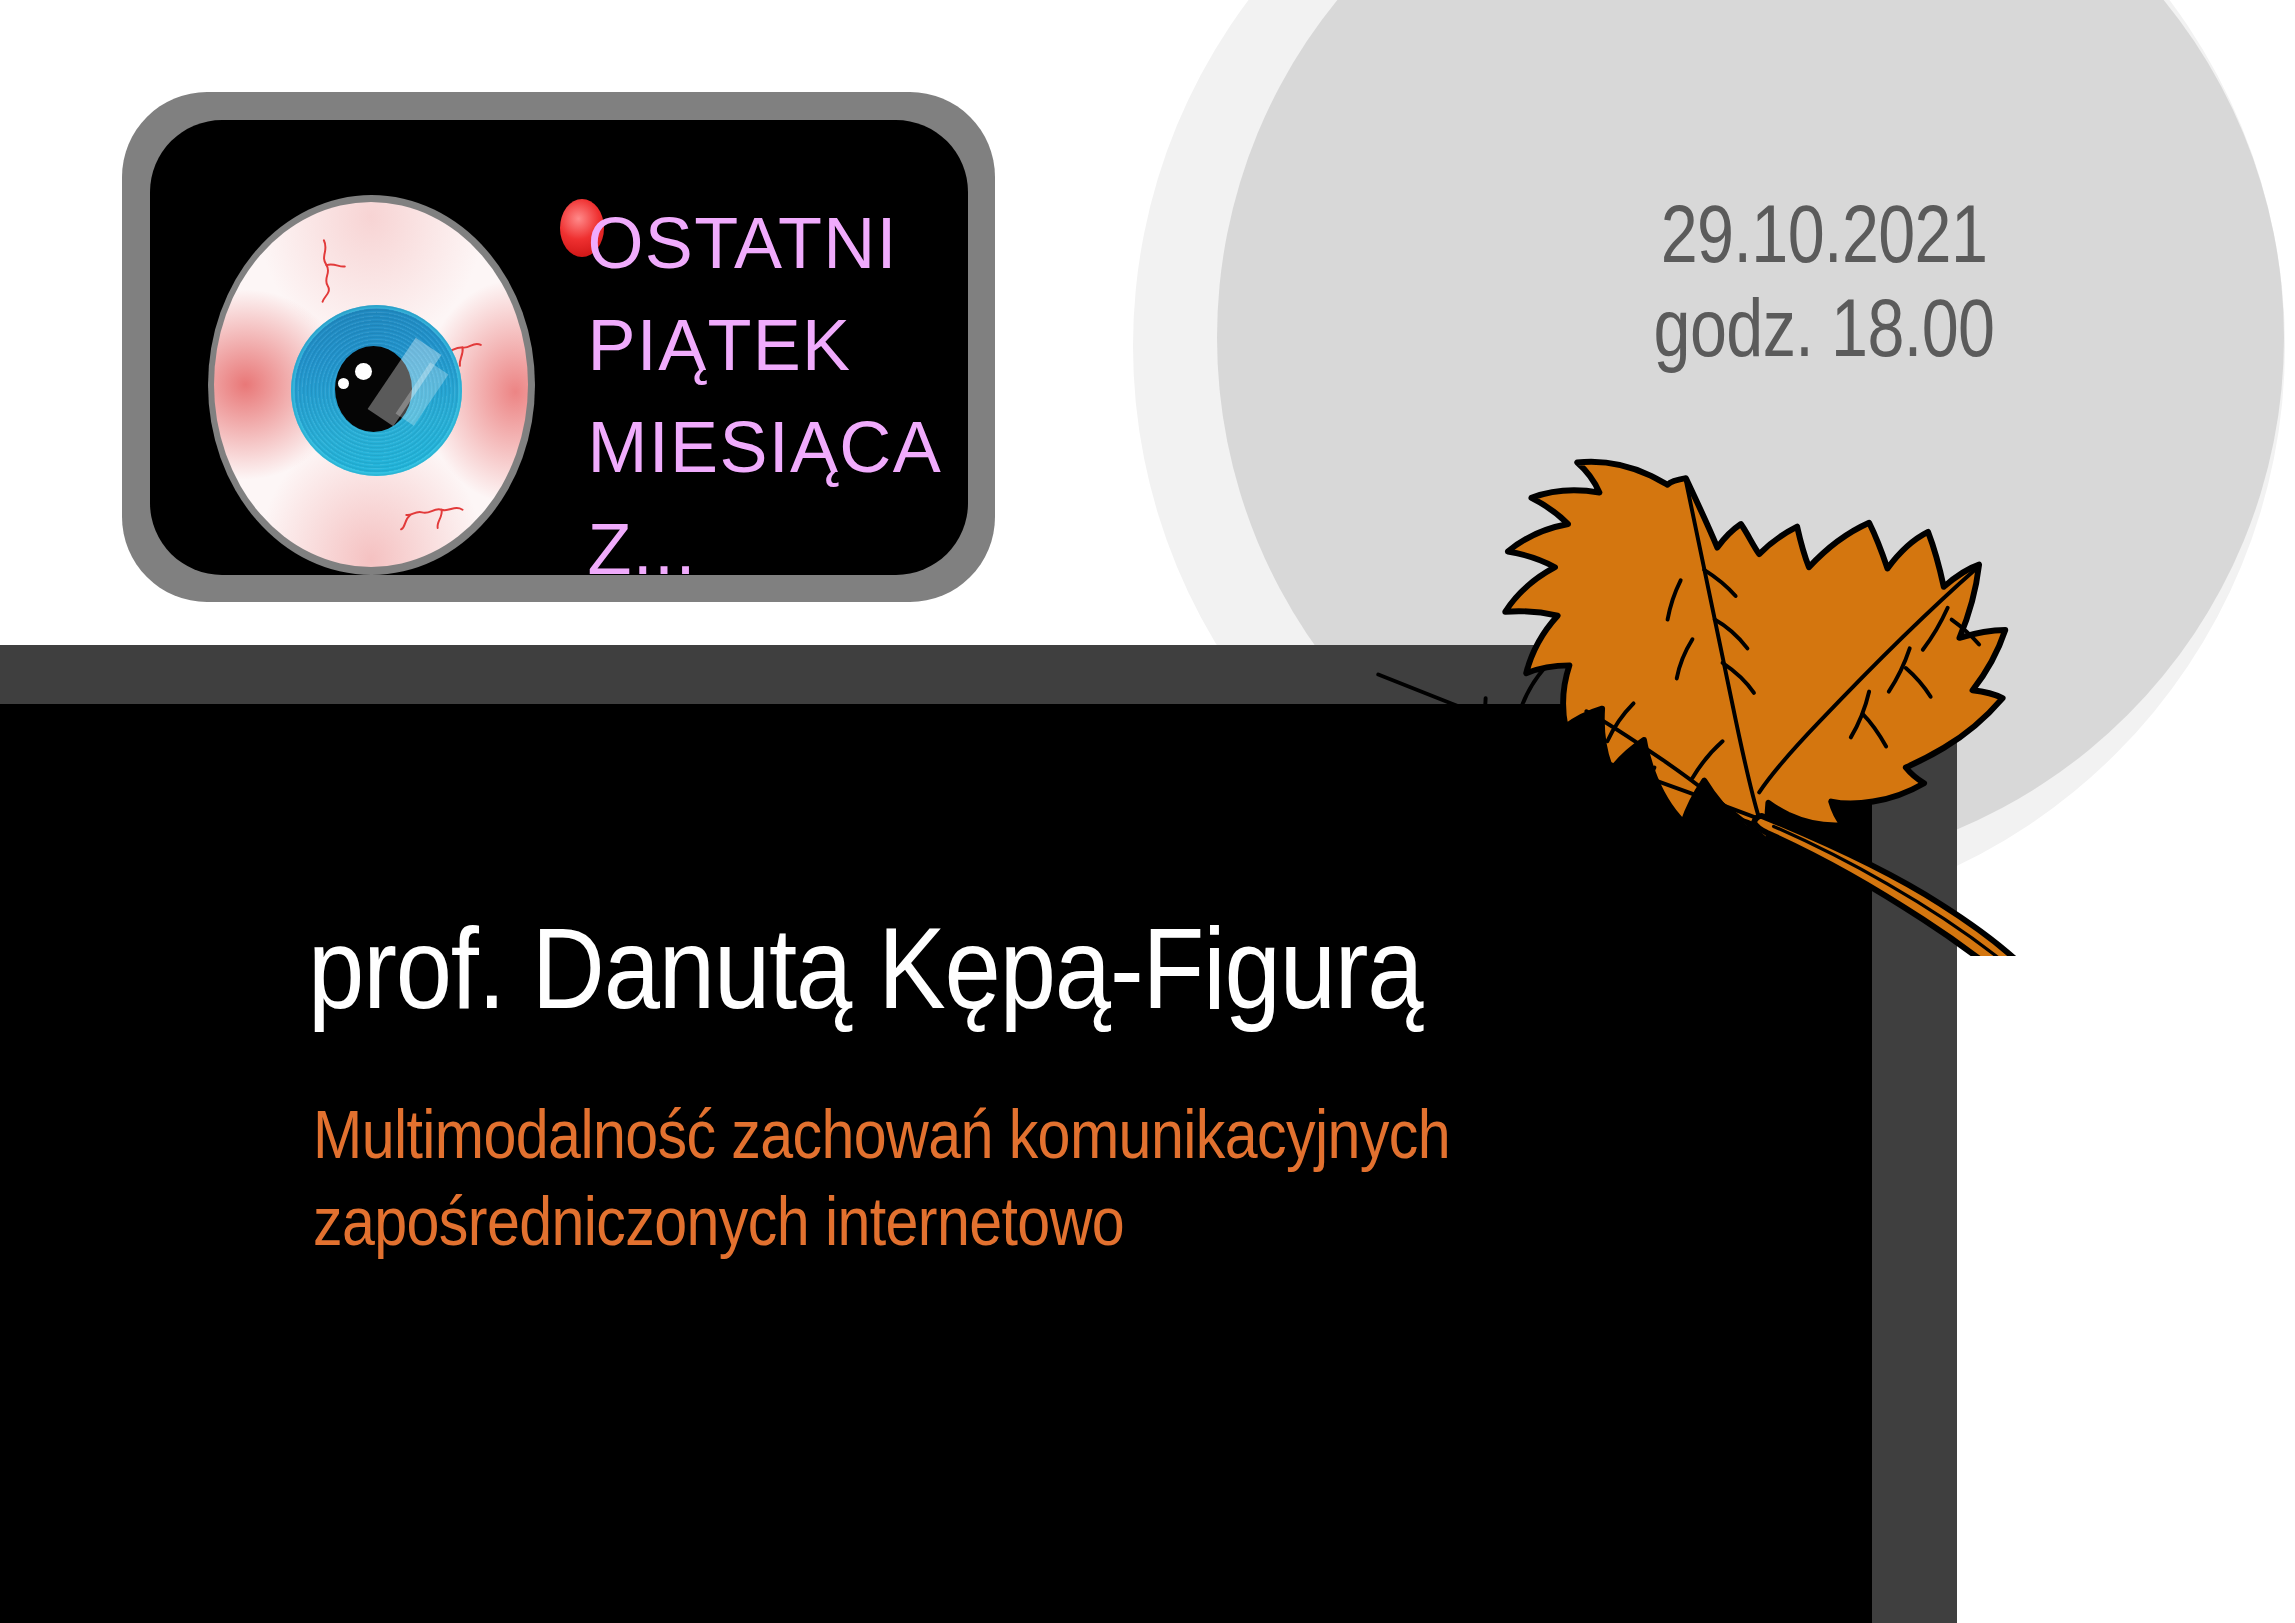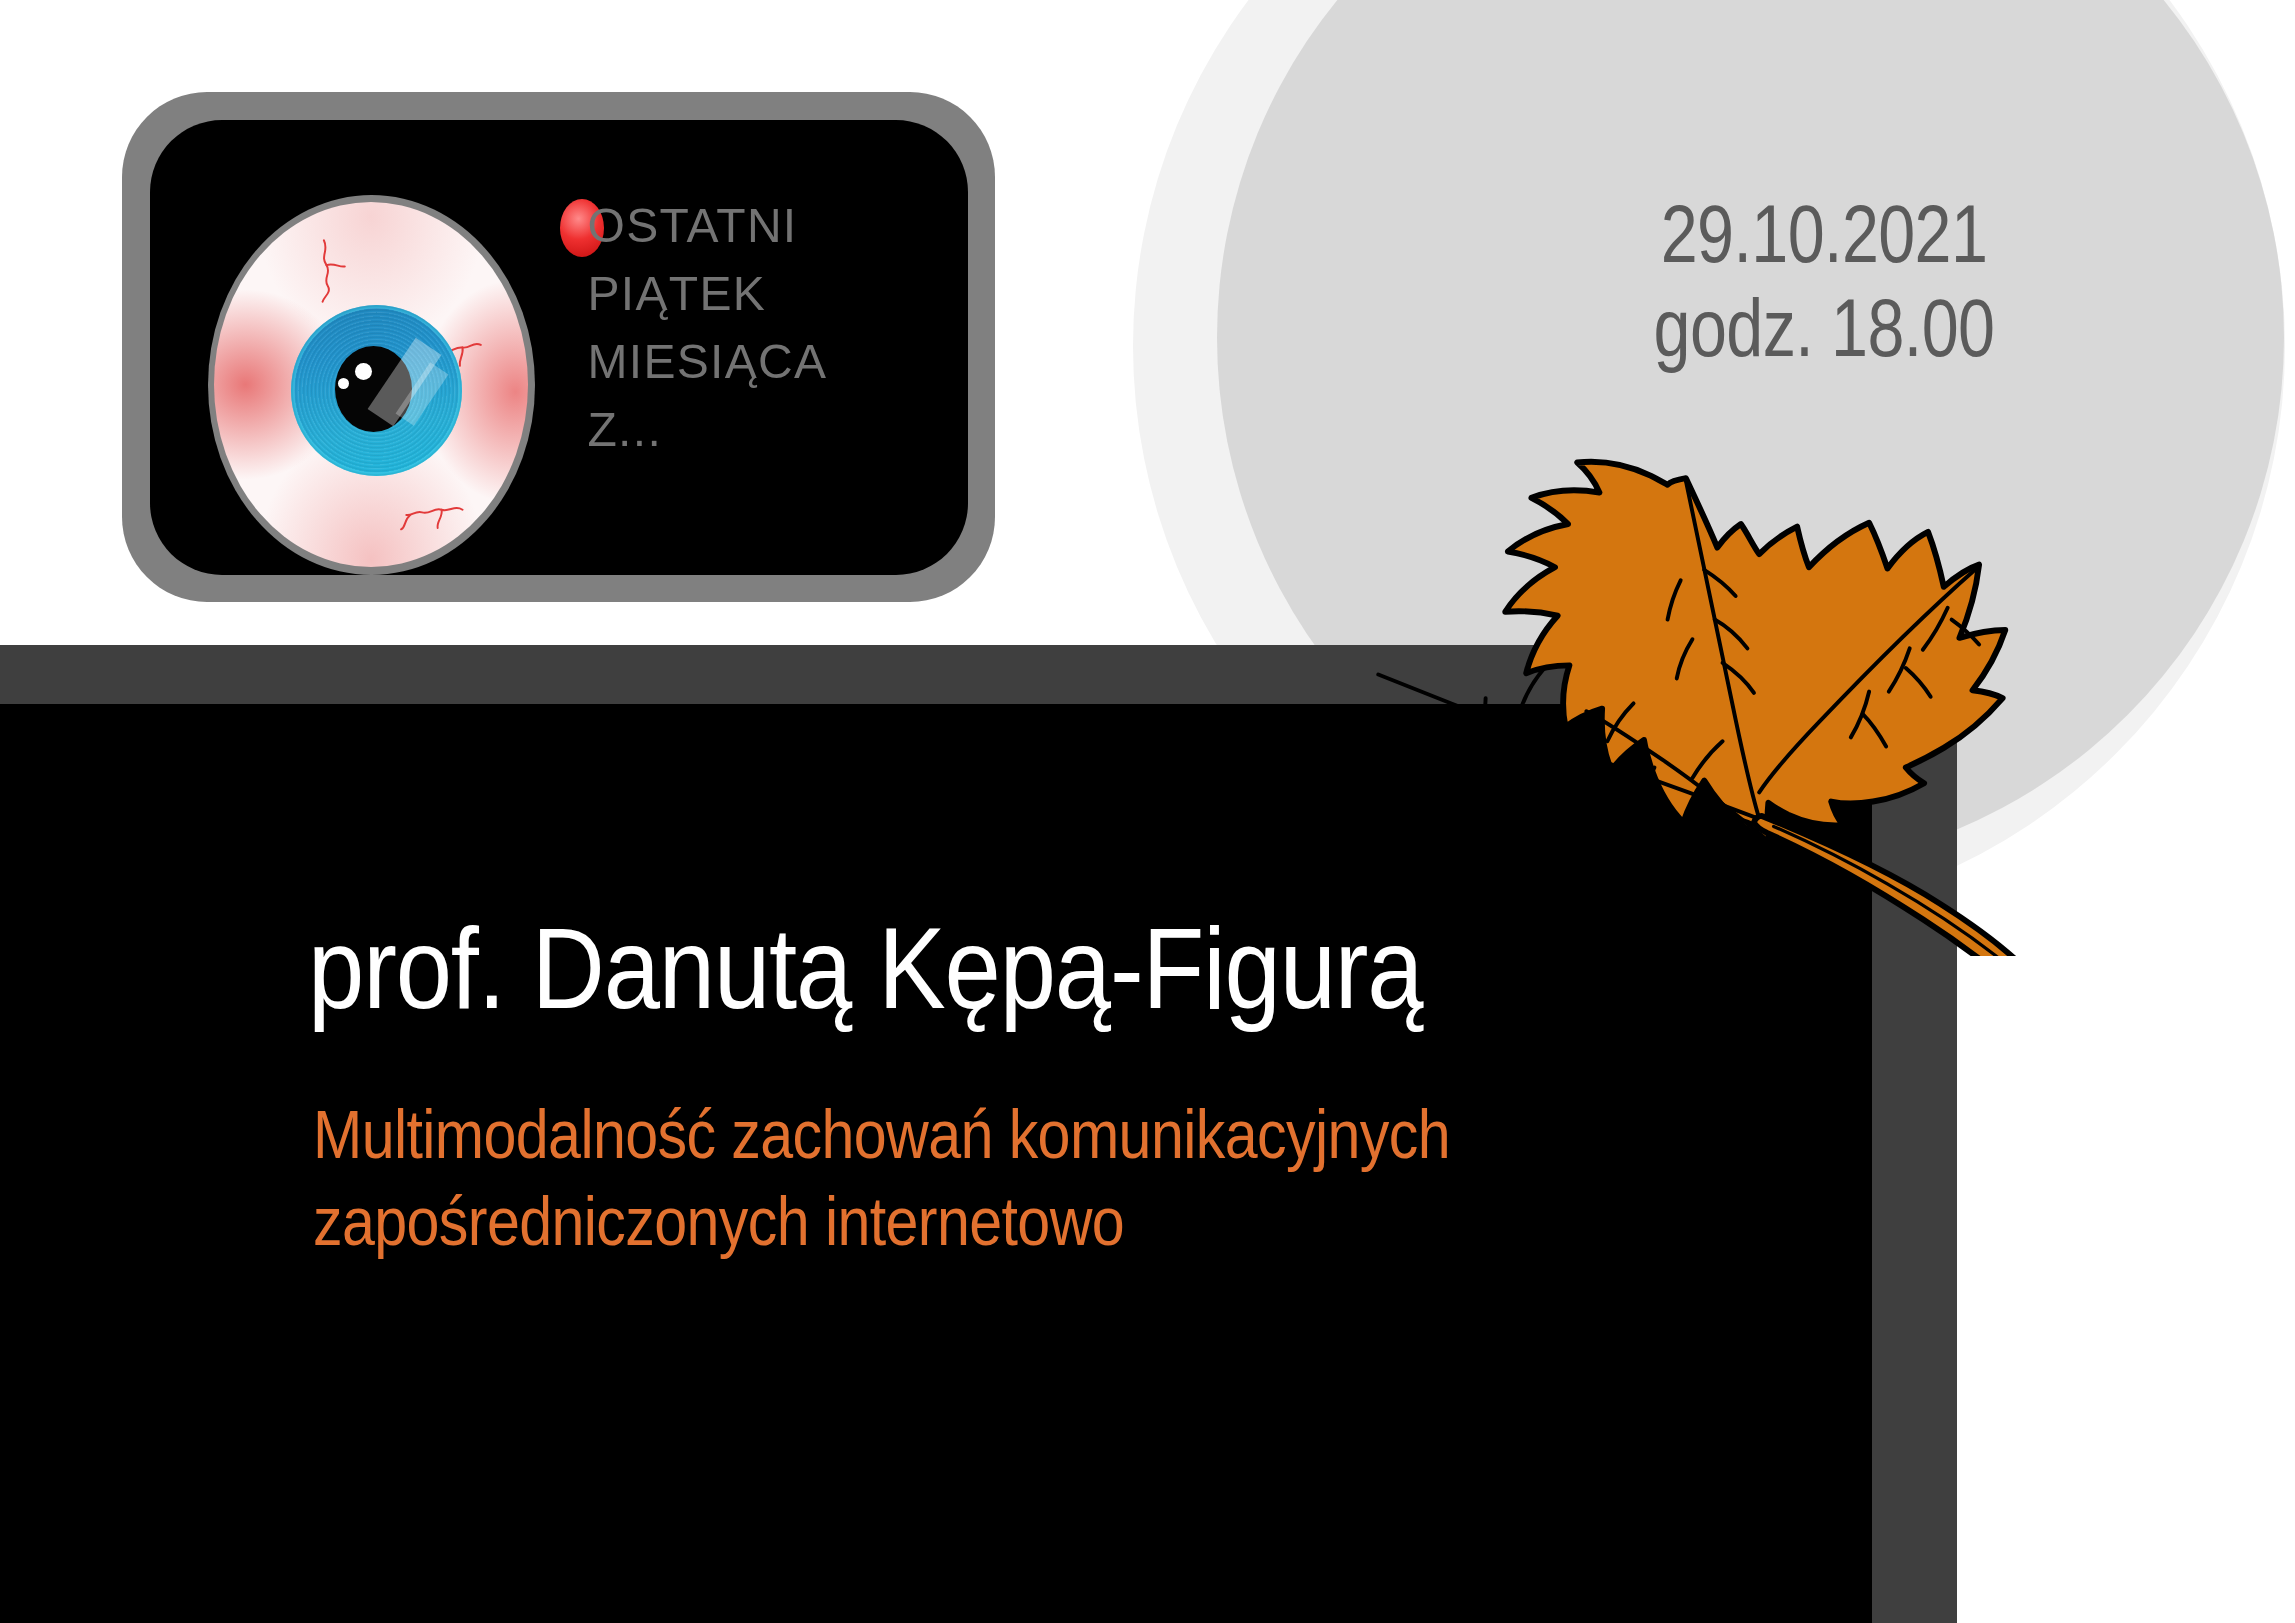--- a/index.html
+++ b/index.html
@@ -190,24 +190,24 @@
     width:44px; height:58px;
     border-radius:50%;
     background:radial-gradient(circle at 42% 34%, #ff8a8a 0%, #ef3030 45%, #c40d0d 100%);
   }
   .veins{position:absolute;left:0;top:0;width:327px;height:380px;pointer-events:none;}
 
   
   .webcam-text{
     position:absolute;
     left:438px; top:72px;
-    color:#737373;
+    color:#f0abfc;
     font-family:"Liberation Sans", sans-serif;
     font-weight:300;
-    font-size:48px;
+    font-size:72px;
     line-height:1.42;
     letter-spacing:1.3px;
     white-space:pre-line;
   }
 
   
   .stand-neck{
     position:absolute;
     left:497px; top:594px;
     width:111px; height:59px;

